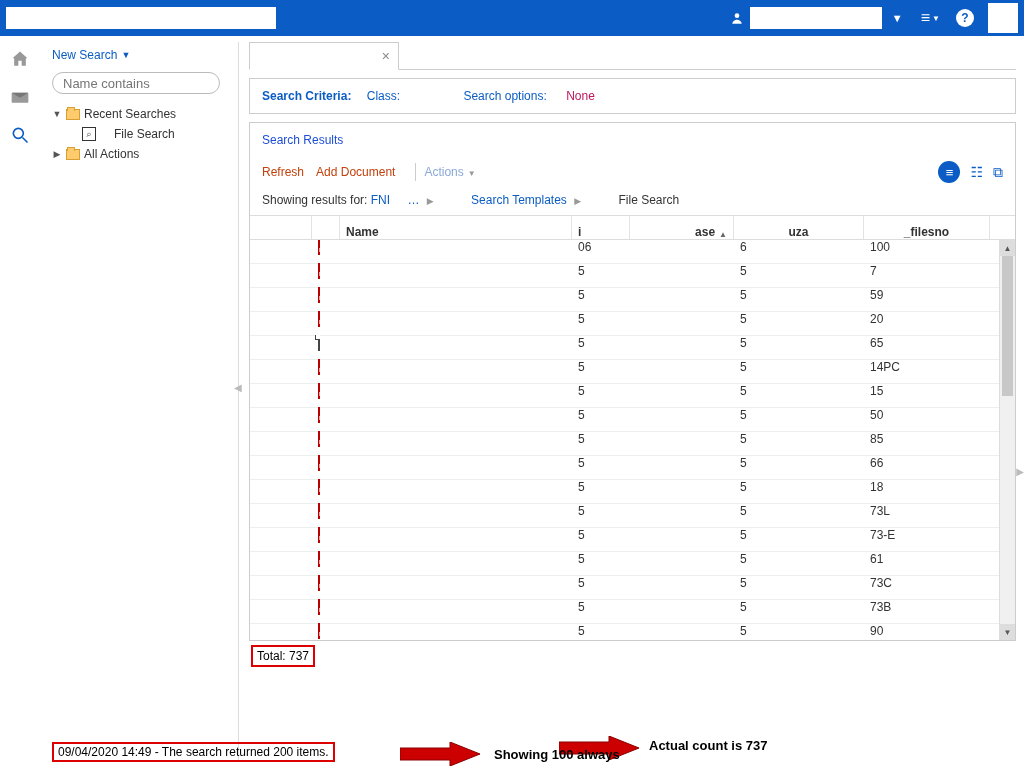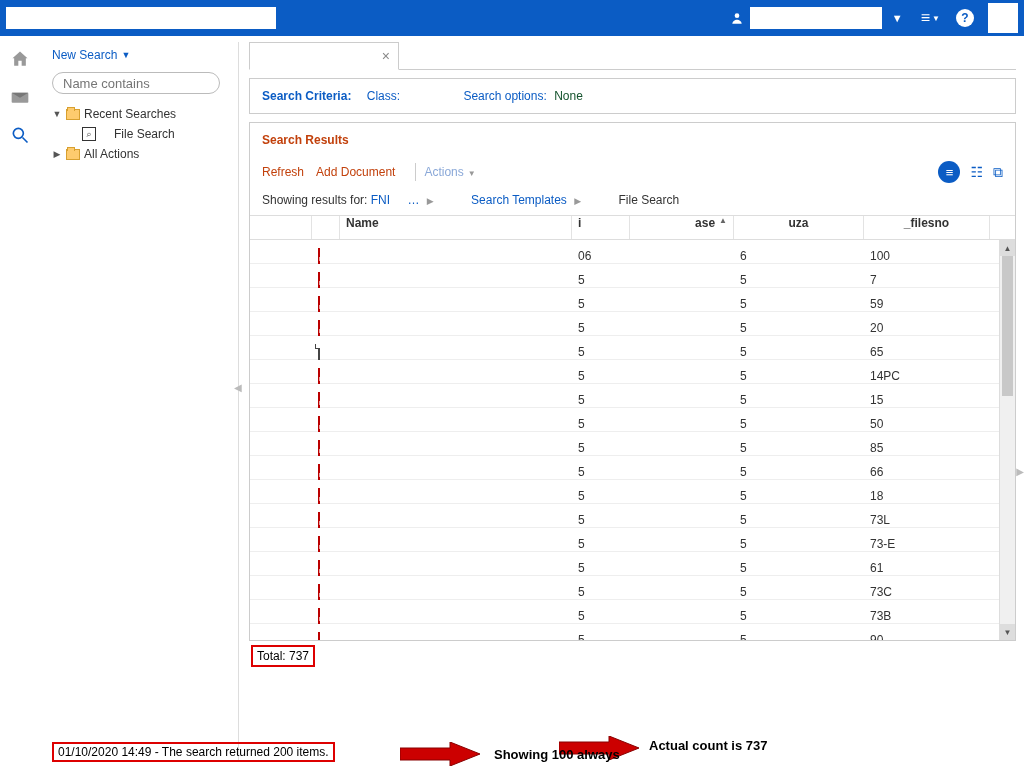--- a/index.html
+++ b/index.html
@@ -30,40 +30,40 @@
 .vdiv{width:1px;background:#ddd;margin:6px 0;position:relative}
 .vdiv .handle{position:absolute;left:-4px;top:340px;color:#bbb;font-size:10px}
 .content{flex:1;padding:6px 8px 0 10px;position:relative}
 .tabbar{height:28px;border-bottom:1px solid #ccc;display:flex}
 .tab{width:150px;height:28px;border:1px solid #ccc;border-bottom:1px solid #fff;margin-bottom:-1px;background:#fff;display:flex;align-items:center;padding:0 8px;position:relative}
 .tab-close{position:absolute;right:8px;color:#888;font-size:14px}
 .criteria-box{border:1px solid #ccc;margin-top:8px;padding:10px 12px}
 .criteria-box .lbl{color:#0b5cc4;font-weight:700}
 .criteria-box .lbl2{color:#0b5cc4;margin-left:12px}
 .criteria-box .opts{color:#0b5cc4;margin-left:60px}
-.criteria-box .optsval{color:#14532d;margin-left:4px}
+.criteria-box .optsval{color:#be185d;margin-left:16px}
 .results-box{border:1px solid #ccc;margin-top:8px}
-.results-title{color:#c2410c;font-weight:700;padding:10px 12px}
+.results-title{color:#1d4ed8;font-weight:400;padding:10px 12px}
 .toolbar{display:flex;align-items:center;padding:4px 12px 8px 12px}
 .toolbar a{color:#c2410c;margin-right:12px;cursor:pointer}
 .toolbar .sep{width:1px;height:18px;background:#ccc;margin:0 8px}
 .toolbar .actions{color:#8aa8d8}
 .toolbar .dd{font-size:8px;color:#999;margin-left:4px}
 .view-icons{margin-left:auto;display:flex;gap:10px;align-items:center}
 .vi-circle{width:22px;height:22px;border-radius:50%;background:#0b5cc4;display:flex;align-items:center;justify-content:center}
 .vi-circle span{color:#fff;font-size:13px}
 .vi{color:#0b5cc4;font-size:14px}
 .crumb{padding:2px 12px 8px 12px;color:#333}
 .crumb .link{color:#0b5cc4}
 .crumb .chev{color:#999;font-size:9px;margin:0 4px}
 .grid{border-top:1px solid #ddd}
 .ghead{display:flex;background:#fff;border-bottom:1px solid #ddd;height:24px;align-items:center}
-.ghead>div{border-right:1px solid #e3e3e3;height:100%;display:flex;align-items:flex-start;padding:0 6px;color:#333;font-weight:600;font-size:11px}
+.ghead>div{border-right:1px solid #e3e3e3;height:100%;display:flex;align-items:flex-end;padding:0 6px;color:#333;font-weight:600;font-size:11px}
 .gbody{height:400px;overflow:hidden;position:relative}
-.grow{display:flex;height:24px;align-items:flex-end;border-bottom:1px solid #eee}
+.grow{display:flex;height:24px;align-items:flex-start;border-bottom:1px solid #eee}
 .grow>div{padding:0 6px;color:#333}
 .c0{width:62px}.c1{width:28px;justify-content:center}.c2{width:232px}.c3{width:58px}.c4{width:104px}.c5{width:130px}.c6{width:126px}
 .pdf-icon{width:14px;height:16px;border:1px solid #b00;background:#fff;position:relative}
 .pdf-icon::after{content:"pdf";position:absolute;bottom:1px;left:0;right:0;font-size:6px;background:#c00;color:#fff;text-align:center;line-height:6px;padding:1px 0}
 .doc-icon{width:14px;height:16px;border:1px solid #444;background:#fff;position:relative}
 .doc-icon::before{content:"";position:absolute;top:-1px;right:-1px;width:4px;height:4px;background:#fff;border-left:1px solid #444;border-bottom:1px solid #444}
 .scroll-track{position:absolute;right:0;top:0;width:16px;height:100%;background:#f0f0f0;border-left:1px solid #ddd}
 .scroll-btn{height:16px;background:#ddd;display:flex;align-items:center;justify-content:center;font-size:8px;color:#555}
 .scroll-thumb{position:absolute;top:16px;left:2px;right:2px;height:140px;background:#c8c8c8}
 .total-box{border:2px solid #d00;display:inline-block;padding:2px 4px;margin:4px 0 0 2px}
@@ -367,17 +367,17 @@
 
     <svg class="arrow" style="left:320px;top:700px" width="80" height="24">
         <polygon class="arrow-body" points="0,6 50,6 50,0 80,12 50,24 50,18 0,18"></polygon>
       </svg>
     <div class="annot" style="left:410px;top:702px">Actual count is 737</div>
 
     <span class="right-handle">▶</span>
   </div>
 </div>
 
-<div class="status-box"><span>01/10/2020 14:49 - The search returned 200 items.</span></div>
+<div class="status-box"><span>09/04/2020 14:49 - The search returned 200 items.</span></div>
 <svg class="arrow" style="left:400px;bottom:2px" width="80" height="24">
     <polygon class="arrow-body" points="0,6 50,6 50,0 80,12 50,24 50,18 0,18"></polygon>
   </svg>
 <div class="annot" style="left:494px;bottom:6px">Showing 100 always</div>
 
 </body></html>

